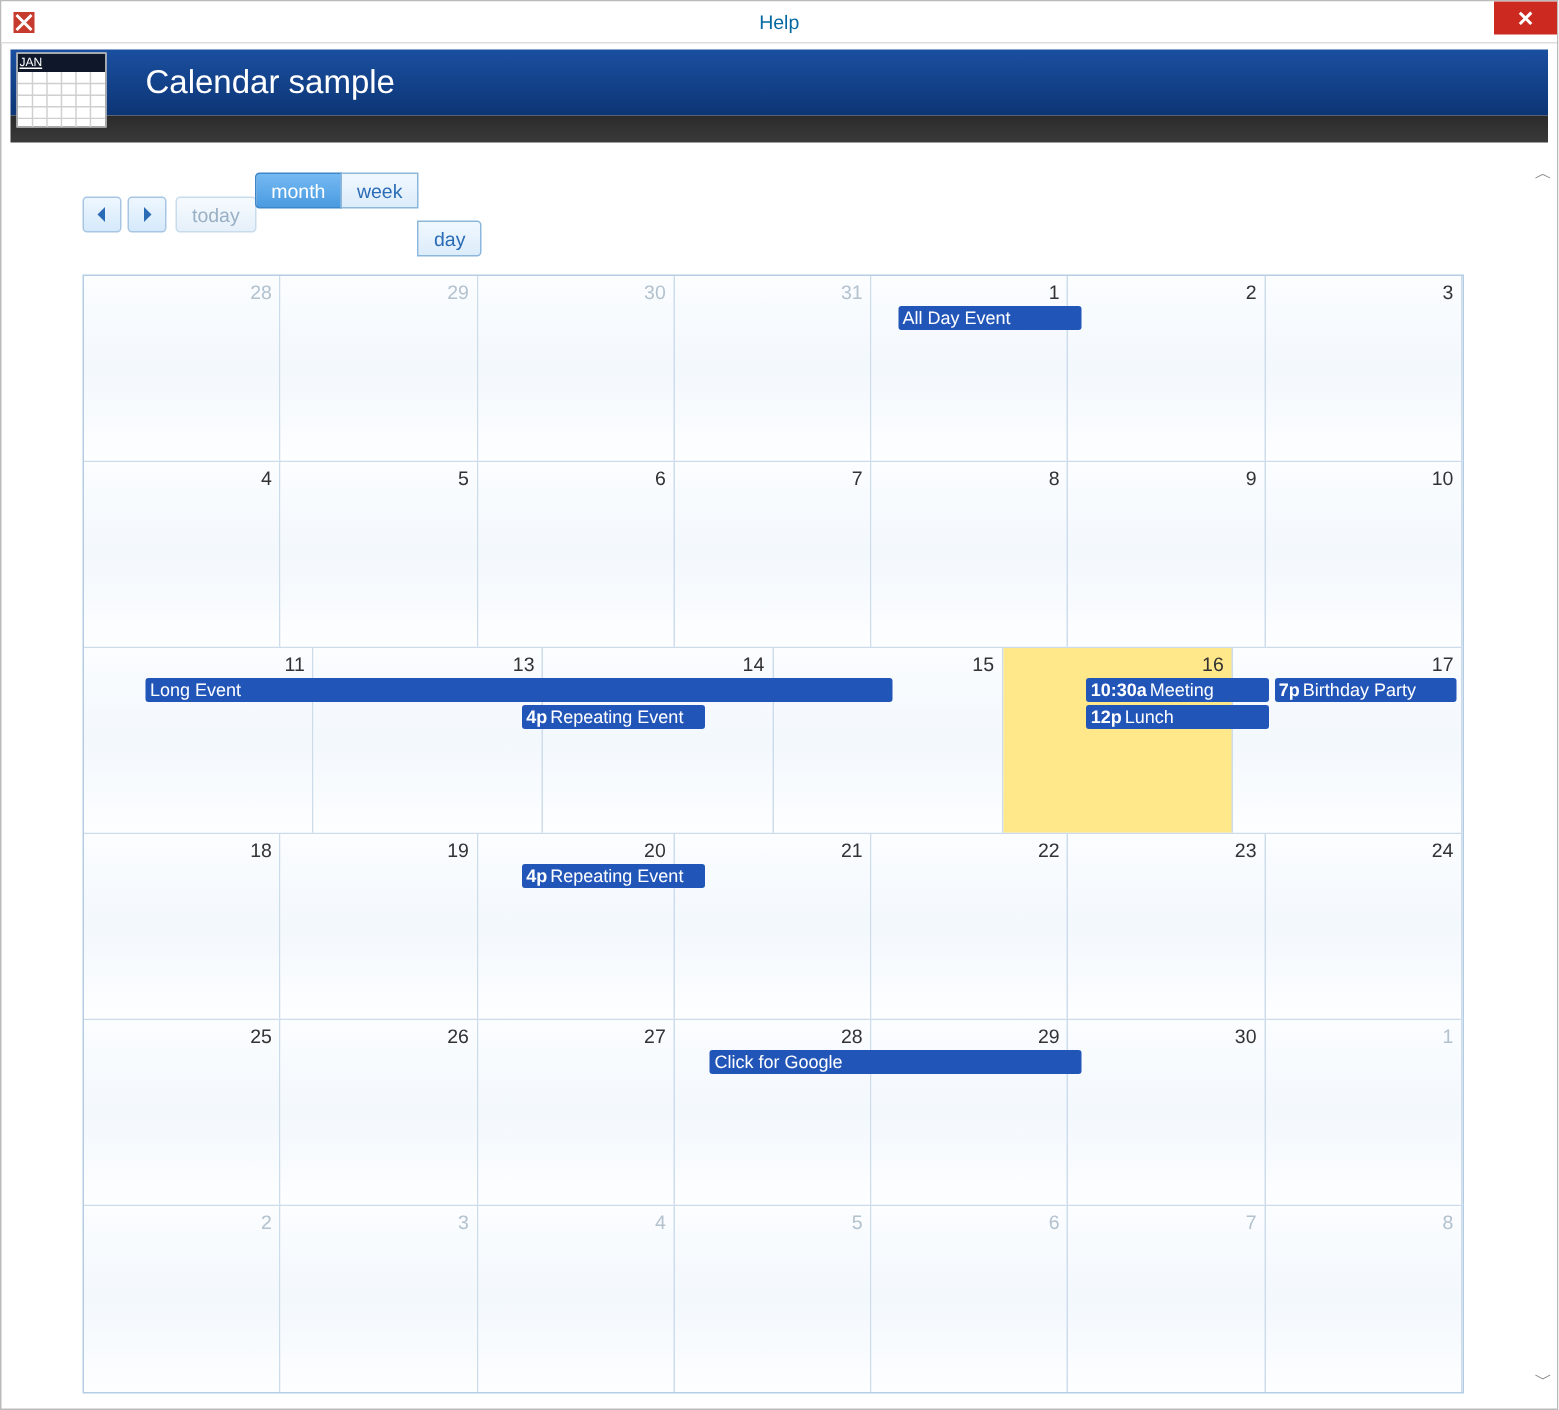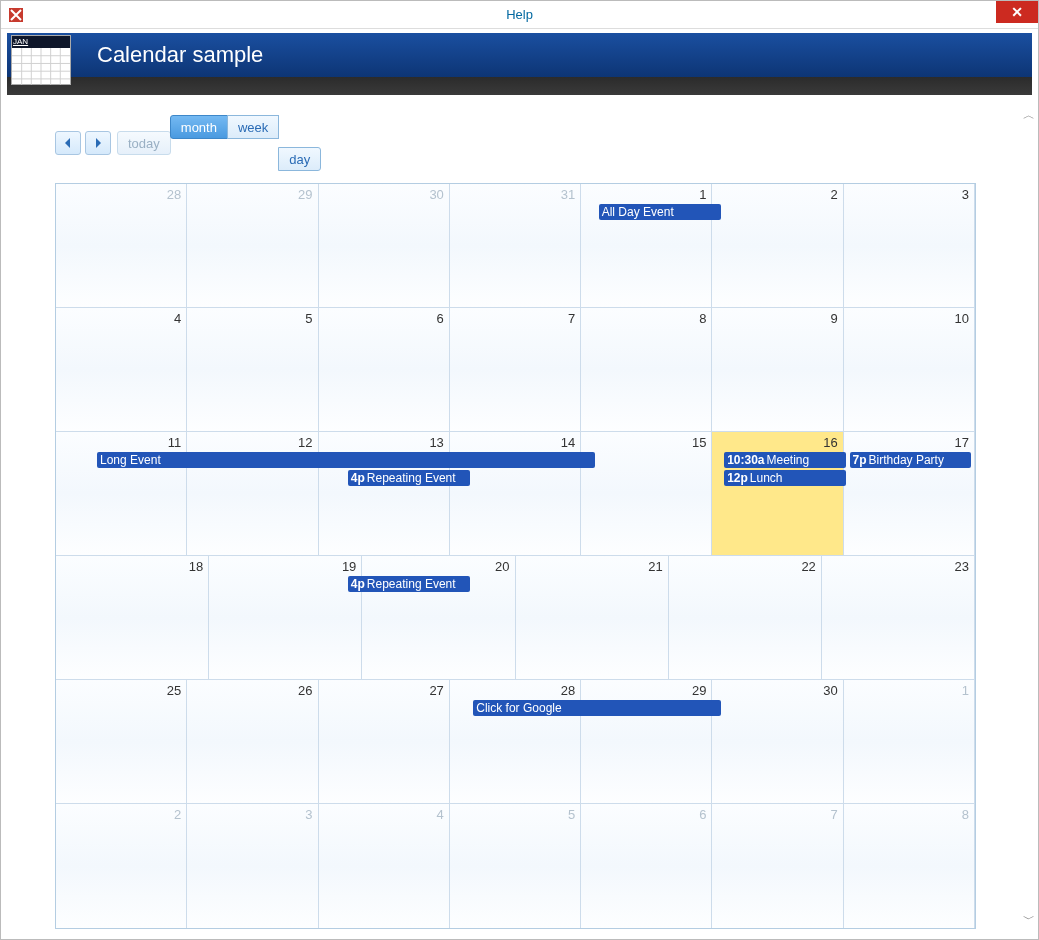--- a/index.html
+++ b/index.html
@@ -163,23 +163,20 @@
             <div class="cal-cell">
               <div class="cal-date">10</div>
             </div>
             <div class="events-layer"></div>
           </div>
           <div class="cal-row">
             <div class="cal-cell">
               <div class="cal-date">11</div>
             </div>
             <div class="cal-cell">
-              <div class="cal-date">12</div>
-            </div>
-            <div class="cal-cell">
               <div class="cal-date">13</div>
             </div>
             <div class="cal-cell">
               <div class="cal-date">14</div>
             </div>
             <div class="cal-cell">
               <div class="cal-date">15</div>
             </div>
             <div class="cal-cell today">
               <div class="cal-date">16</div>
@@ -207,20 +204,23 @@
             </div>
             <div class="cal-cell">
               <div class="cal-date">21</div>
             </div>
             <div class="cal-cell">
               <div class="cal-date">22</div>
             </div>
             <div class="cal-cell">
               <div class="cal-date">23</div>
             </div>
+            <div class="cal-cell">
+              <div class="cal-date">24</div>
+            </div>
             <div class="events-layer">
               <div class="event" style="left: 28.5714%; width: 13.8857%; top: 20px;"><span class="event-time">4p</span><span>Repeating Event</span></div>
             </div>
           </div>
           <div class="cal-row">
             <div class="cal-cell">
               <div class="cal-date">25</div>
             </div>
             <div class="cal-cell">
               <div class="cal-date">26</div>

